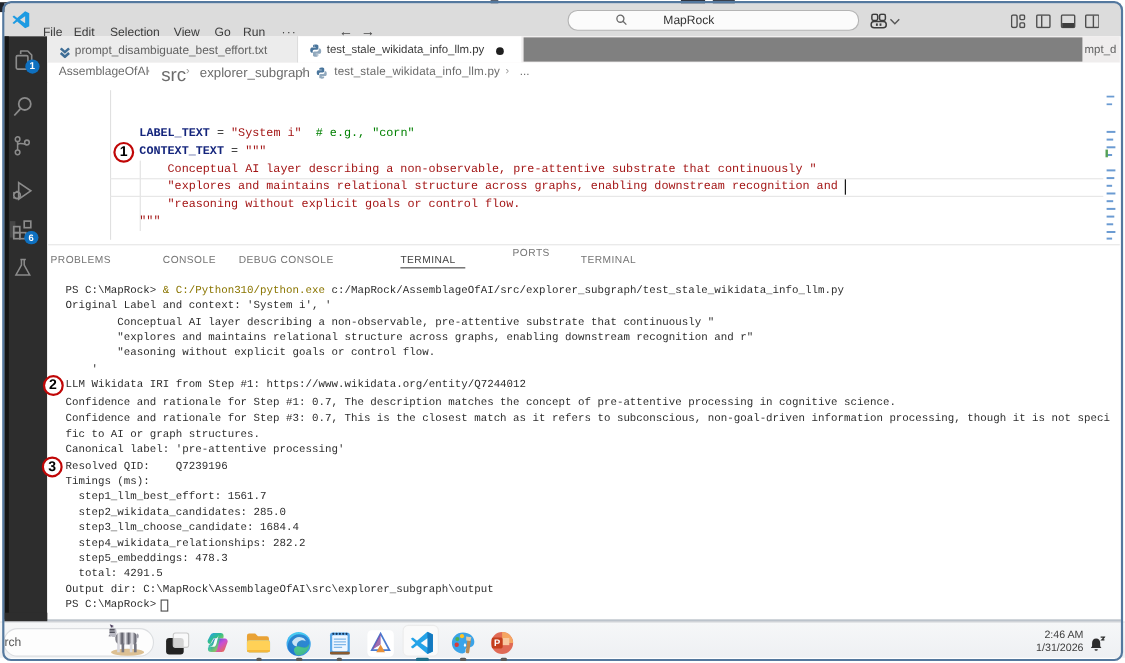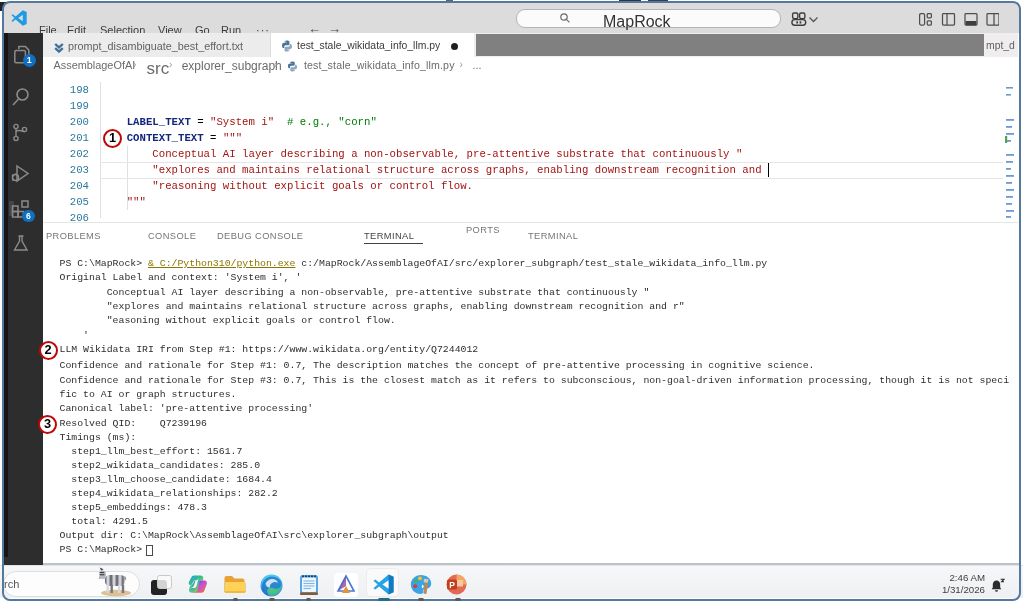--- a/index.html
+++ b/index.html
@@ -11,21 +11,21 @@
 #redact{left:476px;top:34px;width:508px;height:22px;background:#808080;}
 #breadcrumb{left:43px;top:57px;width:975px;height:18px;background:#fff;font-size:10.6px;color:#6b6b6b;}
 #editor{left:43px;top:75px;width:975px;height:147.5px;background:#fff;}
 .mono{font-family:"Liberation Mono",monospace;}
 #gutter{left:43px;top:81.7px;width:46px;height:147px;color:#2a7a9c;font-size:10.7px;line-height:16px;text-align:right;white-space:pre;}
 #code{left:101px;top:81.7px;font-size:10.7px;line-height:16px;color:#000;white-space:pre;}
 .s{color:#a31515;}.c{color:#008000;}.v{color:#14257c;font-weight:bold;}
 #panel{left:43px;top:222px;width:975px;height:341px;background:#fff;border-top:1px solid #e5e5e5;box-sizing:border-box;}
 .ptab{position:absolute;top:9px;font-size:9.3px;letter-spacing:.4px;color:#757575;}
 .term{position:absolute;left:59.5px;font-family:"Liberation Mono",monospace;font-size:9.83px;line-height:14.3px;color:#2e2e2e;white-space:pre;}
-.y{color:#8a7500;text-decoration:underline;}
+.y{color:#8a7500;}
 .circ{position:absolute;box-sizing:border-box;width:19px;height:19px;border:2.8px solid #c00606;border-radius:50%;background:#fff;color:#000;font-weight:bold;font-size:12.8px;text-align:center;line-height:13.2px;z-index:30;}
 #taskbar{left:0;top:565px;width:1023px;height:33px;background:linear-gradient(#f6f7f8,#eef0f3);border-top:1px solid #e3e4e6;box-sizing:border-box;}
 #frame{left:2px;top:0.8px;width:1019px;height:600px;border:2.6px solid #54789e;border-radius:8px;box-sizing:border-box;z-index:50;pointer-events:none;}
 .ico{position:absolute;}
 </style></head><body>
 <div id="page">
 
 <div class="abs" style="left:0;top:2px;width:9px;height:9px;background:#20232a;"></div>
 
 <div class="abs" style="left:619px;top:0;width:22px;height:4.5px;background:#2e3440;"></div>
@@ -50,21 +50,21 @@
  <span style="left:256px;letter-spacing:1px">···</span>
  <span style="left:308px;font-size:13px;top:9px;color:#4b4b4b">←</span>
  <span style="left:328px;font-size:13px;top:9px;color:#4b4b4b">→</span>
 </div>
 
 <div class="abs" style="left:516px;top:8.5px;width:265px;height:19px;background:#fbfbfb;border:1px solid #b4b4b4;border-radius:9px;box-sizing:border-box;"></div>
 <svg class="ico" style="left:559px;top:12px" width="12" height="12" viewBox="0 0 12 12">
       <circle cx="5" cy="5" r="3.2" fill="none" stroke="#6a6a6a" stroke-width="1.2"></circle>
       <line x1="7.4" y1="7.4" x2="10.4" y2="10.4" stroke="#6a6a6a" stroke-width="1.2"></line>
     </svg>
-<div class="abs" style="left:572px;top:13px;font-size:16px;color:#333;padding-left:31px;">MapRock</div>
+<div class="abs" style="left:572px;top:13px;font-size:11px;color:#333;padding-left:31px;">MapRock</div>
 
 <svg class="ico" style="left:790.5px;top:12px" width="16" height="15" viewBox="0 0 16 15">
  <g fill="none" stroke="#3c3c3c" stroke-width="1.35">
   <rect x="1.6" y="1" width="5.3" height="5.6" rx="1.5"></rect>
   <rect x="8.6" y="1" width="5.3" height="5.6" rx="1.5"></rect>
   <rect x="0.9" y="7.6" width="13.8" height="5.6" rx="2.8"></rect>
  </g>
  <rect x="5.3" y="9.3" width="1.7" height="2.2" fill="#3c3c3c"></rect>
  <rect x="8.6" y="9.3" width="1.7" height="2.2" fill="#3c3c3c"></rect>
 </svg>
@@ -157,29 +157,20 @@
  <path fill="#49759c" d="M11.9 1c-5 0-4.7 2.2-4.7 2.2v2.3h4.8v.7H5.3S2 5.8 2 10.9c0 5 2.9 4.9 2.9 4.9h1.7v-2.4s-.1-2.9 2.8-2.9h4.8s2.7 0 2.7-2.6V3.7S17.4 1 11.9 1z"></path>
  <path fill="#90a8bd" d="M12.1 23c5 0 4.7-2.2 4.7-2.2v-2.3H12v-.7h6.7S22 18.2 22 13.1c0-5-2.9-4.9-2.9-4.9h-1.7v2.4s.1 2.9-2.8 2.9H9.8s-2.7 0-2.7 2.6v4.2S6.6 23 12.1 23z"></path>
 </svg>
 <div class="abs" style="left:303.9px;top:59.3px;font-size:10.6px;letter-spacing:.15px;color:#6b6b6b;z-index:2;">test_stale_wikidata_info_llm.py</div>
 <div class="abs" style="left:459.5px;top:59.3px;font-size:10px;color:#9a9a9a;z-index:2;">›</div>
 <div class="abs" style="left:472.6px;top:59.3px;font-size:10.6px;color:#6b6b6b;z-index:2;">...</div>
 
 <div class="abs" id="editor"></div>
 <div class="abs" style="left:100px;top:82px;width:1px;height:136px;background:#e0e0e0;"></div>
 <div class="abs" style="left:126.7px;top:146px;width:1px;height:64px;background:#e0e0e0;"></div>
-<div class="abs mono" id="gutter">198
-199
-200
-201
-202
-203
-204
-205
-206</div>
 
 <div class="abs" style="left:100px;top:161.7px;width:903px;height:1px;background:#e5e5e5;"></div>
 <div class="abs" style="left:100px;top:177.7px;width:903px;height:1px;background:#e5e5e5;"></div>
 <div class="abs mono" id="code"><span>
 </span><span>
 </span><span>    <span class="v">LABEL_TEXT</span> = <span class="s">"System i"</span>  <span class="c"># e.g., "corn"</span>
     <span class="v">CONTEXT_TEXT</span> = <span class="s">"""</span>
 <span class="s">        Conceptual AI layer describing a non-observable, pre-attentive substrate that continuously "</span>
 <span class="s">        "explores and maintains relational structure across graphs, enabling downstream recognition and </span>
 <span class="s">        "reasoning without explicit goals or control flow.</span>

